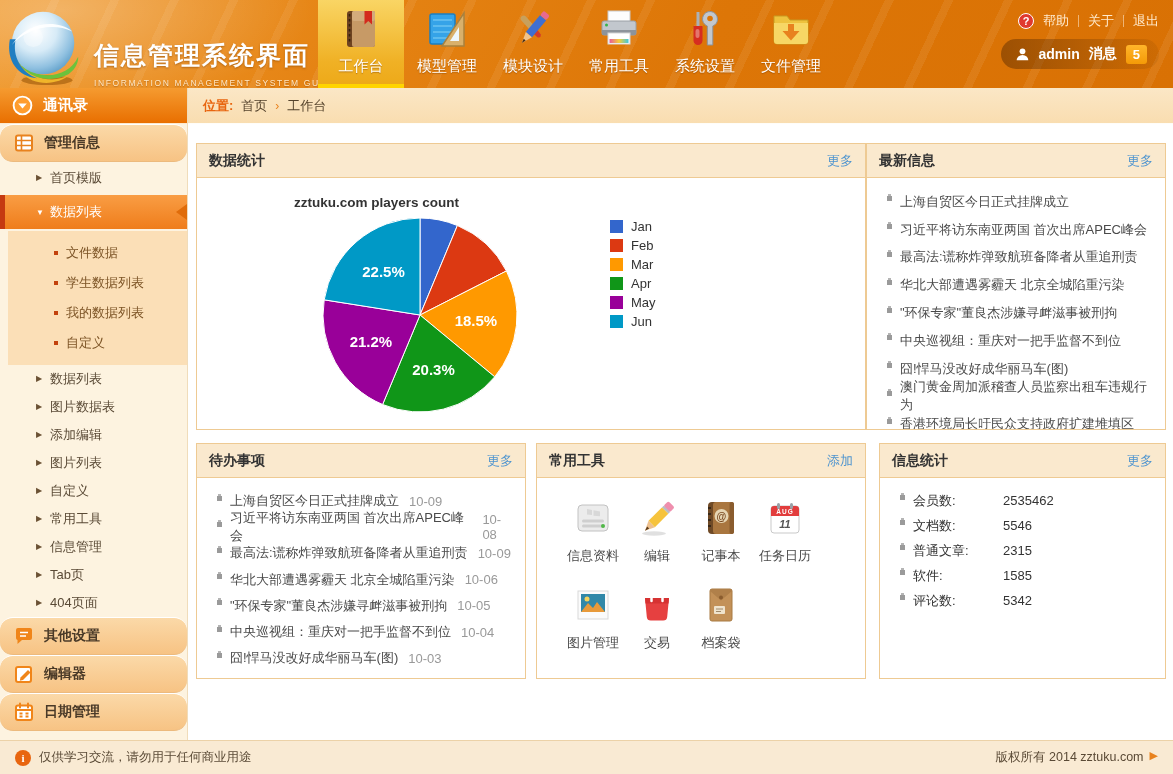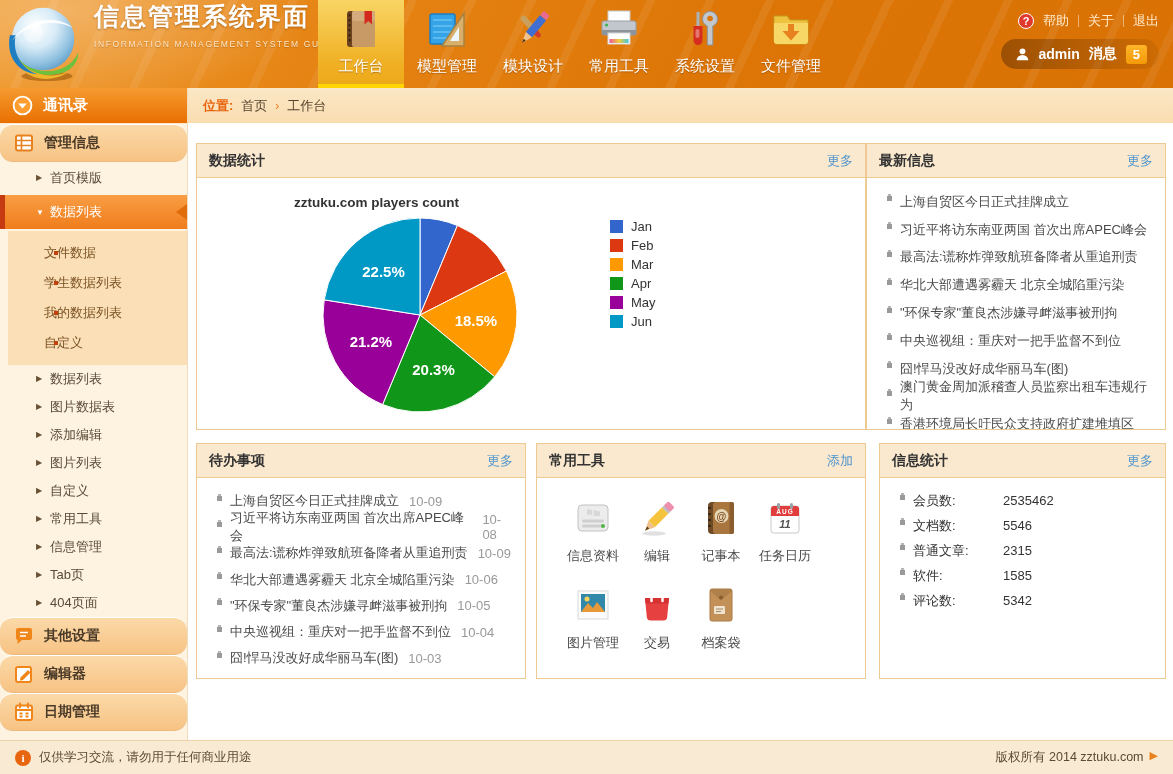--- a/index.html
+++ b/index.html
@@ -7,21 +7,21 @@
   body { font-family:"Liberation Sans","DejaVu Sans",sans-serif; background:#fff; position:relative; overflow:hidden; }
 
   
   .header { position:absolute; top:0; left:0; width:1173px; height:88px;
     background:linear-gradient(120deg,#f09a2e 0%,#e58313 30%,#dd7607 60%,#d97104 100%); }
   .header::before { content:""; position:absolute; inset:0;
     background:
       radial-gradient(ellipse 420px 160px at 60px 10px, rgba(255,255,255,.28), rgba(255,255,255,0) 60%),
       repeating-linear-gradient(115deg, rgba(255,255,255,0) 0 46px, rgba(255,255,255,.07) 46px 54px);
     pointer-events:none; }
-  .logo-area { position:absolute; left:4px; top:0; height:88px; display:flex; align-items:flex-start; }
+  .logo-area { position:absolute; left:4px; top:0; height:88px; display:flex; align-items:flex-end; }
   .globe { width:82px; height:82px; margin-top:2px; }
   .title-block { margin-left:8px; position:relative; z-index:2; }
   .app-title { color:#fff; font-size:25px; font-weight:bold; letter-spacing:2px; text-shadow:0 1px 2px rgba(120,60,0,.5); }
   .app-subtitle { color:#ffe7c4; font-size:8.5px; letter-spacing:1.6px; margin-top:6px; text-shadow:0 1px 1px rgba(120,60,0,.4); }
 
   .main-nav { position:absolute; left:318px; top:0; height:88px; display:flex; z-index:2; }
   .nav-item { width:86px; height:88px; text-align:center; padding-top:7px; cursor:pointer; position:relative; }
   .nav-item .nav-label { display:block; color:#fff; font-size:15px; margin-top:2px; text-shadow:0 1px 1px rgba(120,60,0,.5); }
   .nav-item.active { background:linear-gradient(#f9d564,#f0b125 70%,#eda817); }
   .nav-item.active::after { content:""; position:absolute; left:0; bottom:0; width:100%; height:4px; background:#ffd400; }
@@ -48,21 +48,21 @@
     display:flex; align-items:center; gap:10px; padding-left:14px; font-size:14px; font-weight:bold; color:#4a3category; color:#4a3a28; cursor:pointer;border-radius:13px; }
   .sb-item { height:31px; line-height:31px; padding-left:50px; font-size:13px; color:#5a4a36; position:relative; cursor:pointer; }
   .sb-item::before { content:"▶"; position:absolute; left:36px; top:0; font-size:8px; color:#6b5134; }
   .sb-item-sm { height:28px; line-height:28px; }
   .sb-item.active { height:34px; line-height:34px; background:linear-gradient(#f99d44,#ef7d1b); color:#fff; margin:2px 0; }
   .sb-item.active::before { content:"▼"; color:#fff; top:1px; }
   .redbar { position:absolute; left:0; top:0; width:5px; height:100%; background:#c53a11; }
   .notch { position:absolute; right:0; top:50%; margin-top:-8px; width:0; height:0;
     border-top:8px solid transparent; border-bottom:8px solid transparent; border-right:11px solid #e06c0a; }
   .sb-submenu { background:#fbdfb7; margin-left:8px; padding:7px 0; }
-  .sb-subitem { height:30px; line-height:30px; padding-left:36px; font-size:13px; color:#7c5426; position:relative; cursor:pointer; }
+  .sb-subitem { height:30px; line-height:30px; padding-left:58px; font-size:13px; color:#7c5426; position:relative; cursor:pointer; }
   .sb-subitem::before { content:""; position:absolute; left:46px; top:13px; width:4px; height:4px; background:#c2410c; }
   .sb-ic { width:20px; height:20px; flex:0 0 20px; }
   .sb-ic-c { width:21px; height:21px; flex:0 0 21px; }
 
   
   .breadcrumb { position:absolute; left:188px; top:88px; right:0; height:36px;
     background:linear-gradient(#fbe7c6,#f9ddb0); border-bottom:1px solid #fffdf8;
     display:flex; align-items:center; gap:8px; padding-left:15px; font-size:13px; color:#55432c; }
   .bc-prefix { color:#e8650f; font-weight:bold; }
   .bc-sep { color:#e8821e; font-size:12px; }

